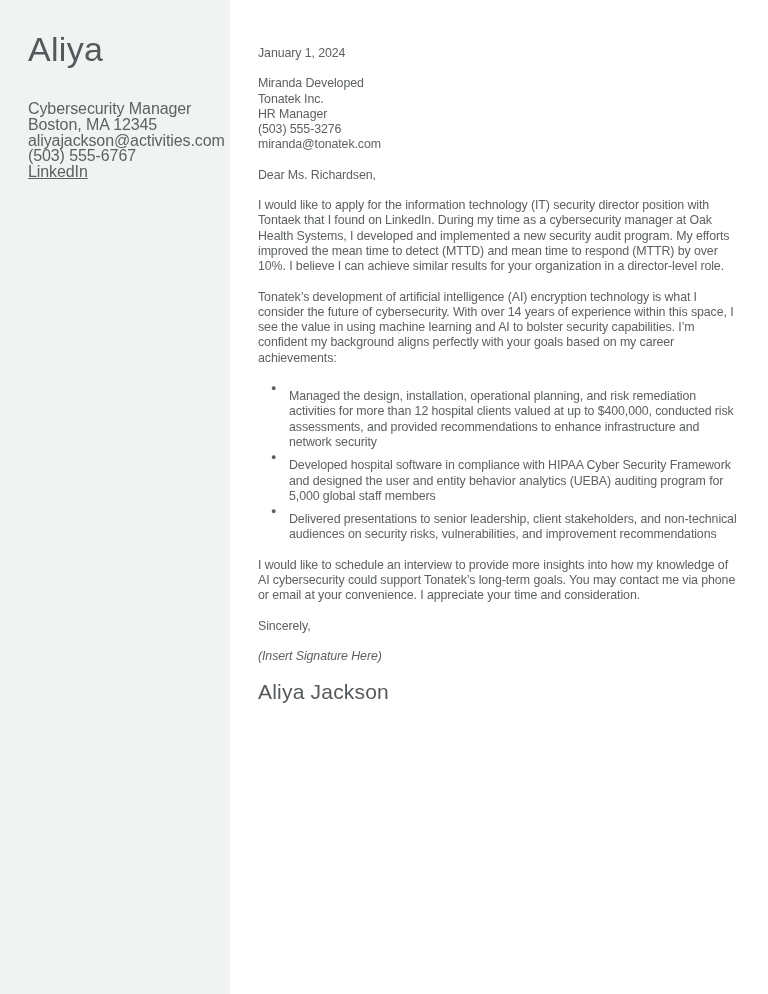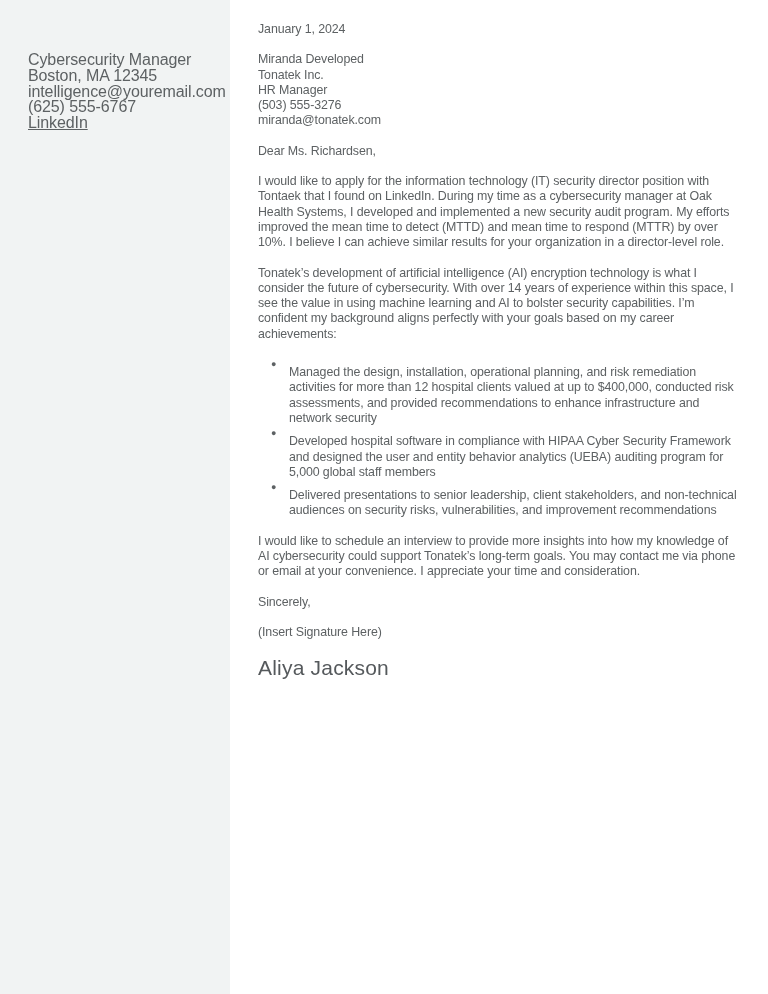--- a/index.html
+++ b/index.html
@@ -49,21 +49,21 @@
     cursor: pointer;
     display: inline-block;
   }
   
   .letter {
     position: absolute;
     left: 258px;
     top: 0;
     width: 480px;
     box-sizing: border-box;
-    padding-top: 22px;
+    padding-top: 46px;
     color: var(--text-color, #5d6163);
     font-size: 12.4px;
     line-height: 15.3px;
     letter-spacing: -0.1px;
   }
   .block { margin: 0 0 15px 0; }
   .para { margin: 0 0 15px 0; }
   .recipient-line { white-space: nowrap; }
   .bullets {
     list-style: none;
@@ -72,42 +72,43 @@
   }
   .bullet { display: flex; }
   .bullet-marker {
     flex: 0 0 31px;
     box-sizing: border-box;
     padding-left: 13px;
     font-size: 9px;
     line-height: 15.3px;
   }
   .bullet-text { flex: 1; margin-top: 8px; }
-  .sig-placeholder { }
+  .sig-placeholder { font-style: italic; }
   .signature-name {
     margin-top: 4px;
     font-size: 21px;
     line-height: 26px;
     letter-spacing: 0.2px;
     color: var(--heading-color, #55595c);
   }
 </style>
 </head>
 <body>
 
 <div class="page">
 
   <aside class="sidebar">
     <h1 class="name">
+      <span class="name-line">Aliya</span>
     </h1>
     <div class="contact">
       <div class="contact-line">Cybersecurity Manager</div>
       <div class="contact-line">Boston, MA 12345</div>
-      <div class="contact-line">intelligence@youremail.com</div>
-      <div class="contact-line">(625) 555-6767</div>
+      <div class="contact-line">aliyajackson@activities.com</div>
+      <div class="contact-line">(503) 555-6767</div>
       <div class="contact-line">
         <a class="link">LinkedIn</a>
       </div>
     </div>
   </aside>
 
   <main class="letter">
     <div class="block">January 1, 2024</div>
 
     <div class="block">

